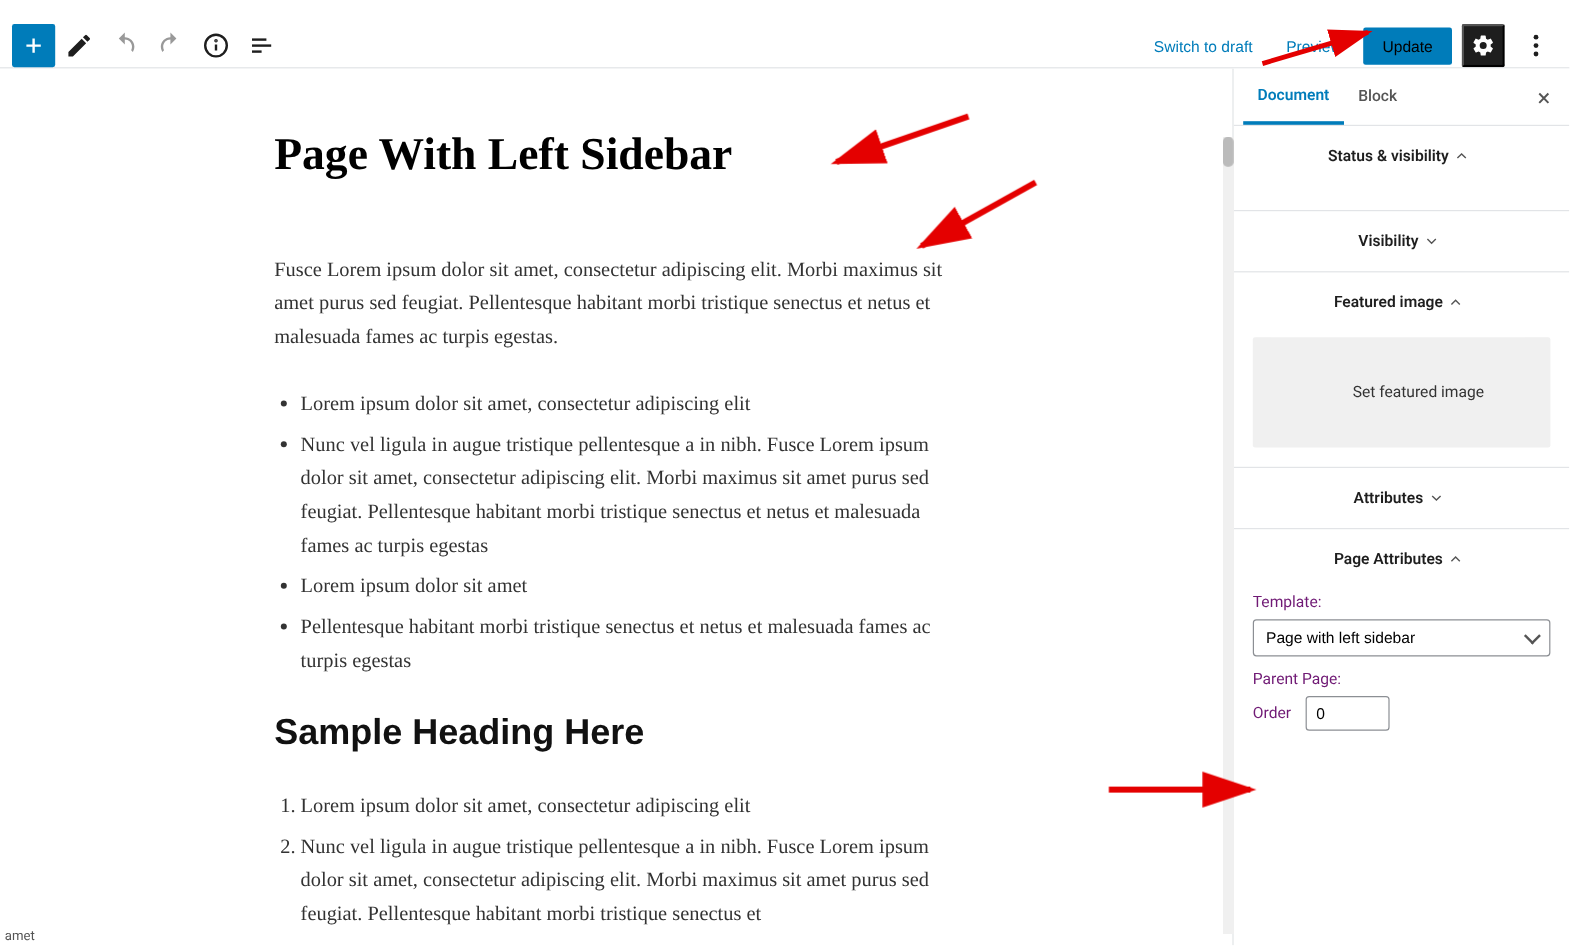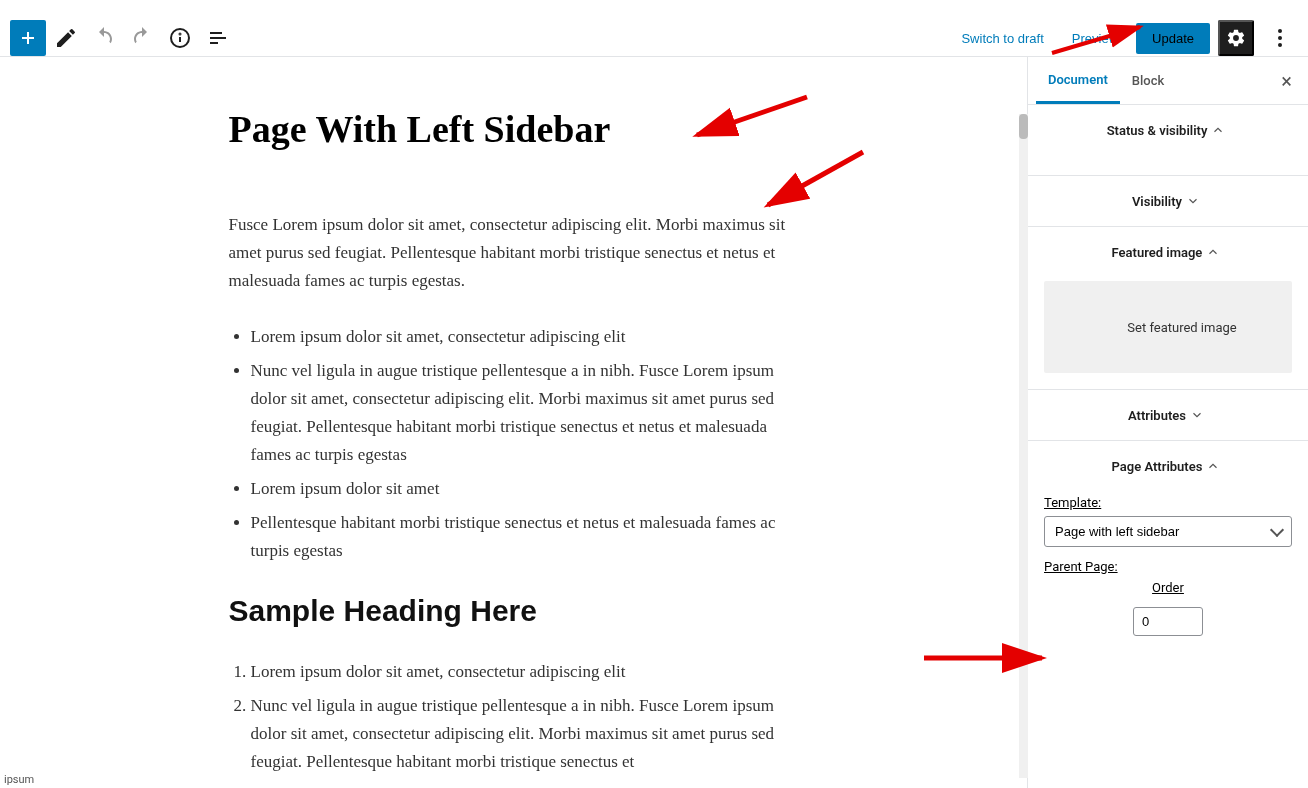--- a/index.html
+++ b/index.html
@@ -40,21 +40,21 @@
 .tab-close { margin-left:auto; font-size:20px; color:#555; padding: 0 8px; cursor:pointer; }
 .panel { border-bottom:1px solid #e2e4e7; }
 .panel-head { display:flex; align-items:center; justify-content:center; padding: 14px 16px; cursor:pointer; font-weight:600; font-size:13px; }
 .panel-head .chev { width:22px; height:22px; display:inline-flex; align-items:center; justify-content:center; }
 .panel-body { padding: 4px 16px 16px; }
 .row { display:flex; align-items:center; justify-content:space-between; padding: 10px 0; font-size:13px; }
 .row .label { color:#333; }
 .row .value { color:#007cba; cursor:pointer; }
 .trash { color:#cc1818; font-size:13px; padding:8px 0; cursor:pointer; }
 .featured-box { background:#f0f0f0; height:92px; display:flex; align-items:center; justify-content:center; font-size:13px; color:#333; cursor:pointer; border-radius:2px;padding-left:28px; }
-.field-label { font-size:13px; color:#000000; margin-bottom:6px; display:block;text-decoration:underline; }
+.field-label { font-size:13px; color:#701a75; margin-bottom:6px; display:block; }
 .select-wrap { position:relative; }
 .select { width:100%; border:1px solid #8c8f94; border-radius:3px; padding: 7px 28px 7px 10px; font-size:13px; background:#fff; appearance:none; cursor:pointer; }
 .select-wrap::after { content:""; position:absolute; right:10px; top:50%; width:8px; height:8px; border-right:2px solid #555; border-bottom:2px solid #555; transform:translateY(-70%) rotate(45deg); pointer-events:none;}
 .number { width: 70px; border:1px solid #8c8f94; border-radius:3px; padding: 6px 8px; font-size:13px; }
 
 
 .arrow { position:absolute; pointer-events:none; }
 .arrow svg { overflow:visible; }
 
 .footer-strip { position:absolute; left:0; bottom:0; font-size:11px; color:#555; padding:2px 4px;}
@@ -210,21 +210,21 @@
             </span>
         </div>
         <div class="panel-body">
           <label class="field-label">Template:</label>
           <div class="select-wrap" style="margin-bottom:12px;">
             <select class="select">
               <option>Page with left sidebar</option>
             </select>
           </div>
           <label class="field-label">Parent Page:</label>
-          <div style="display:flex; align-items:center; gap:12px;flex-direction:column;">
+          <div style="display:flex; align-items:center; gap:12px;">
             <label class="field-label" style="margin:0;">Order</label>
             <input class="number" type="number" value="0" style="">
           </div>
         </div>
       </div>
     </div>
   </div>
 
   <div class="arrow" style="left:1052px; top:23px;">
     <svg width="100" height="35">
@@ -260,14 +260,14 @@
     <svg width="130" height="20">
         <defs>
           <marker id="ah4" markerWidth="10" markerHeight="10" refX="8" refY="3" orient="auto">
             <path d="M0,0 L0,6 L9,3 z" fill="#e40000"></path>
           </marker>
         </defs>
         <line x1="2" y1="10" x2="120" y2="10" stroke="#e40000" stroke-width="5" marker-end="url(#ah4)"></line>
       </svg>
   </div>
 
-  <div class="footer-strip">ipsum</div>
+  <div class="footer-strip">amet</div>
 </div>
 
 </body></html>

